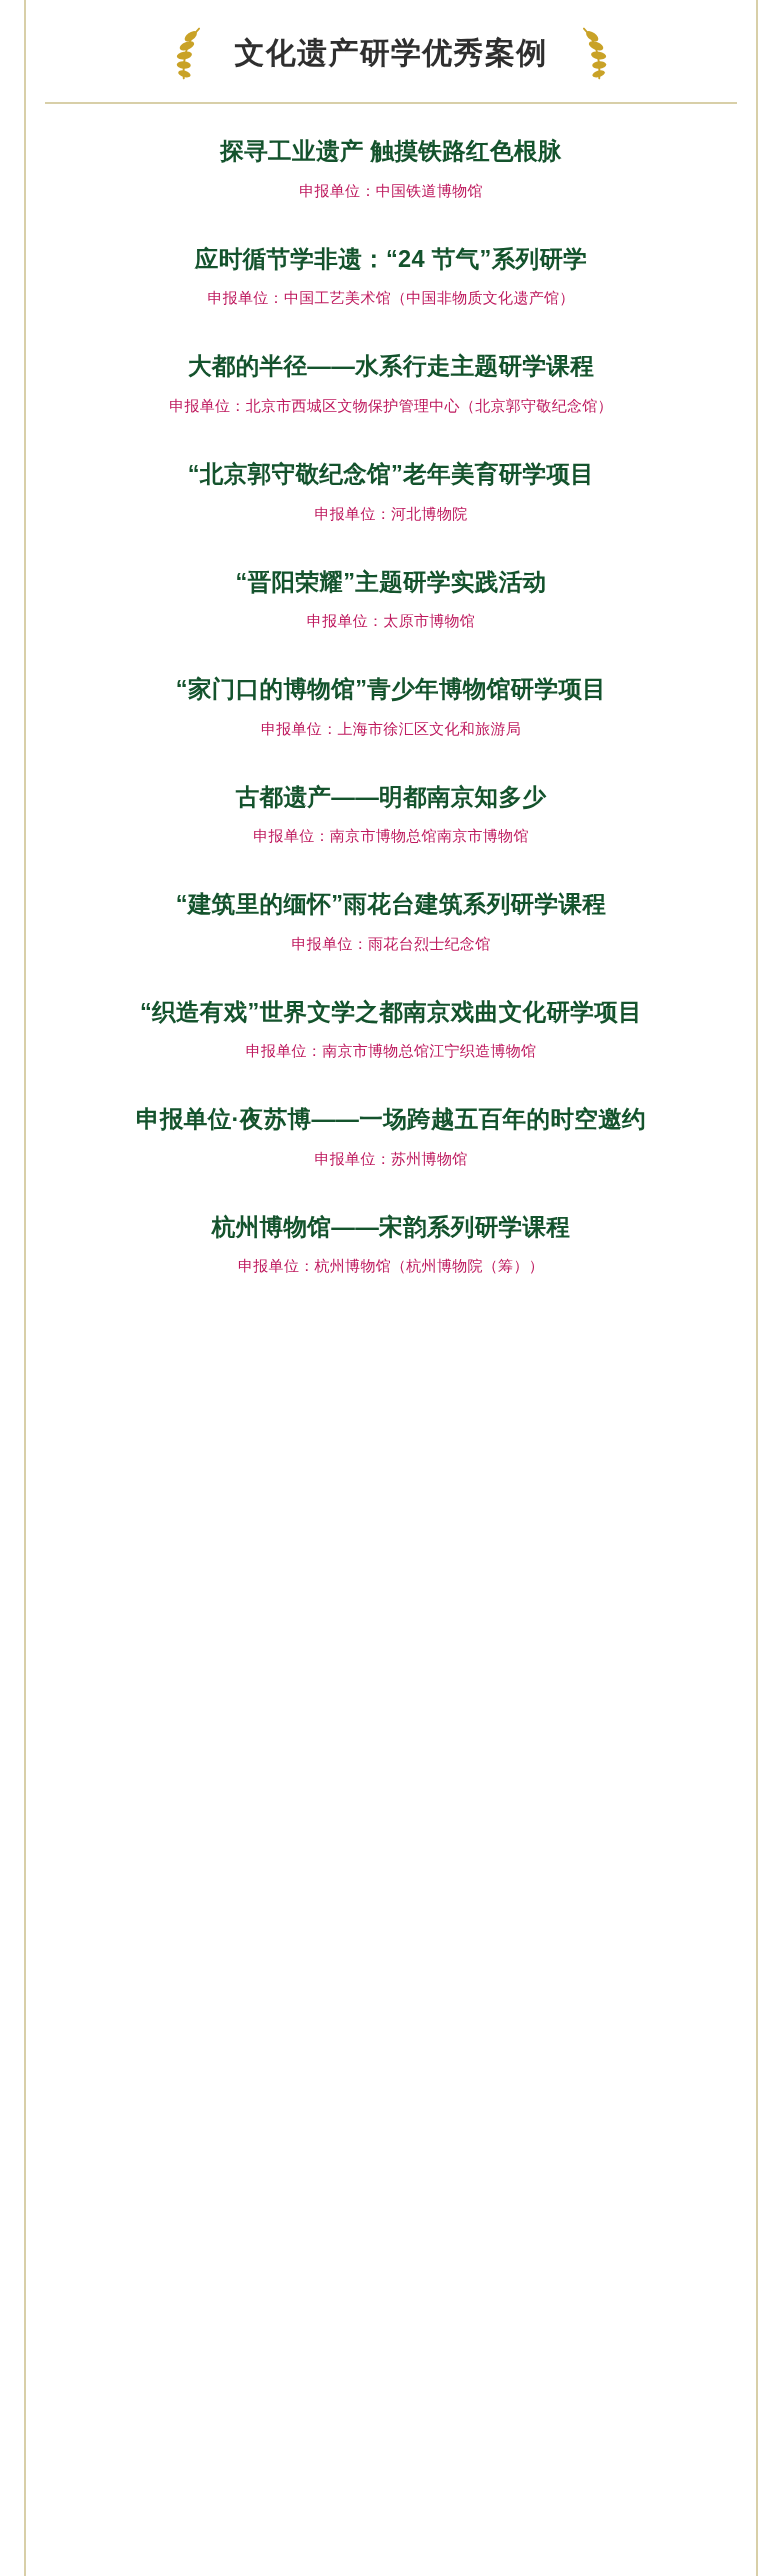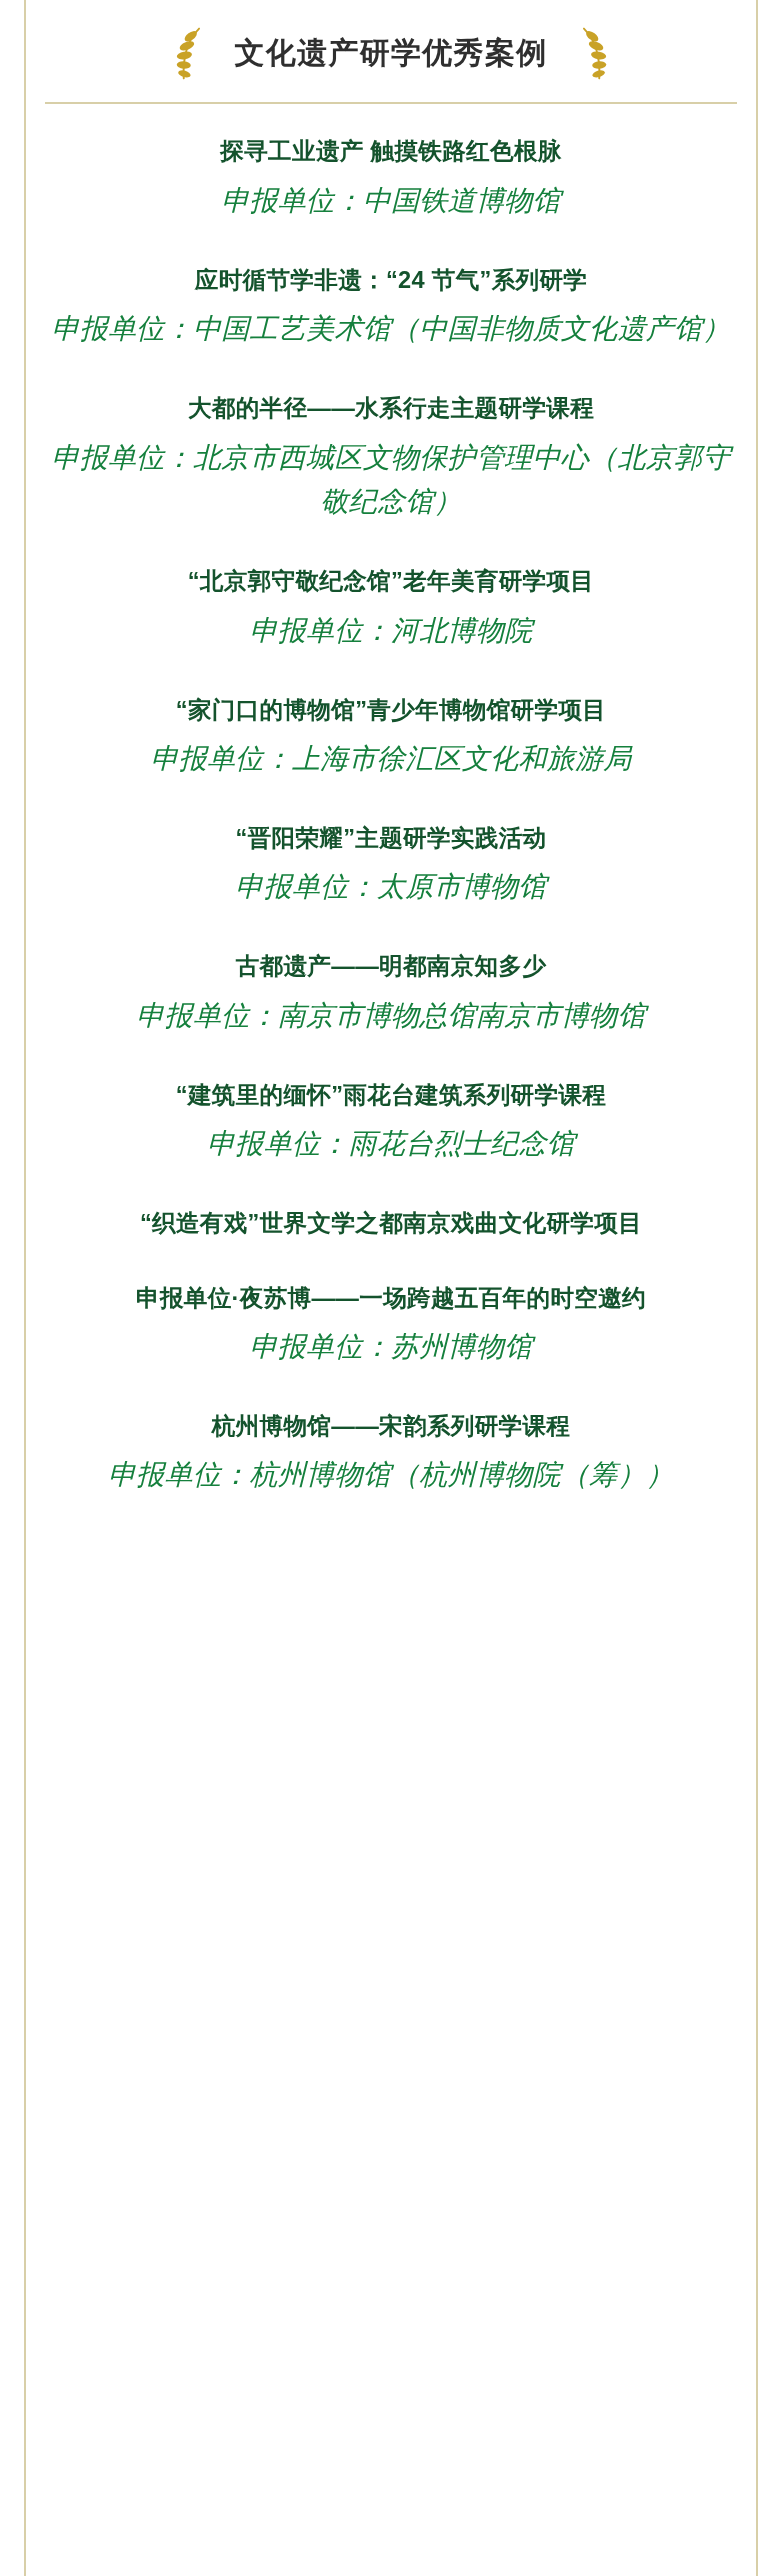--- a/index.html
+++ b/index.html
@@ -79,27 +79,26 @@
   }
   .case-title {
     font-size: 23.6px;
     font-weight: bold;
     color: #14532d;
     text-align: center;
     line-height: 1.55;
     letter-spacing: 0.3px;
   }
   .case-unit {
-    font-size: 28px;
-    color: #15803d;
+    font-size: 15px;
+    color: #be185d;
     text-align: center;
     line-height: 1.6;
     margin-top: 9px;
     letter-spacing: 0.3px;
-    font-style: italic;
   }
 </style>
 </head>
 <body>
 
 <div class="page">
   <div class="frame-line left"></div>
   <div class="frame-line right"></div>
 
   <div class="inner-content">
@@ -154,41 +153,42 @@
         <div class="case-title">大都的半径——水系行走主题研学课程</div>
         <div class="case-unit">申报单位：北京市西城区文物保护管理中心（北京郭守敬纪念馆）</div>
       </div>
 
       <div class="case-item">
         <div class="case-title">“北京郭守敬纪念馆”老年美育研学项目</div>
         <div class="case-unit">申报单位：河北博物院</div>
       </div>
 
       <div class="case-item">
+        <div class="case-title">“晋阳荣耀”主题研学实践活动</div>
+        <div class="case-unit">申报单位：太原市博物馆</div>
+      </div>
+
+      <div class="case-item">
         <div class="case-title">“家门口的博物馆”青少年博物馆研学项目</div>
         <div class="case-unit">申报单位：上海市徐汇区文化和旅游局</div>
       </div>
 
       <div class="case-item">
-        <div class="case-title">“晋阳荣耀”主题研学实践活动</div>
-        <div class="case-unit">申报单位：太原市博物馆</div>
-      </div>
-
-      <div class="case-item">
         <div class="case-title">古都遗产——明都南京知多少</div>
         <div class="case-unit">申报单位：南京市博物总馆南京市博物馆</div>
       </div>
 
       <div class="case-item">
         <div class="case-title">“建筑里的缅怀”雨花台建筑系列研学课程</div>
         <div class="case-unit">申报单位：雨花台烈士纪念馆</div>
       </div>
 
       <div class="case-item">
         <div class="case-title">“织造有戏”世界文学之都南京戏曲文化研学项目</div>
+        <div class="case-unit">申报单位：南京市博物总馆江宁织造博物馆</div>
       </div>
 
       <div class="case-item">
         <div class="case-title">申报单位·夜苏博——一场跨越五百年的时空邀约</div>
         <div class="case-unit">申报单位：苏州博物馆</div>
       </div>
 
       <div class="case-item">
         <div class="case-title">杭州博物馆——宋韵系列研学课程</div>
         <div class="case-unit">申报单位：杭州博物馆（杭州博物院（筹））</div>

